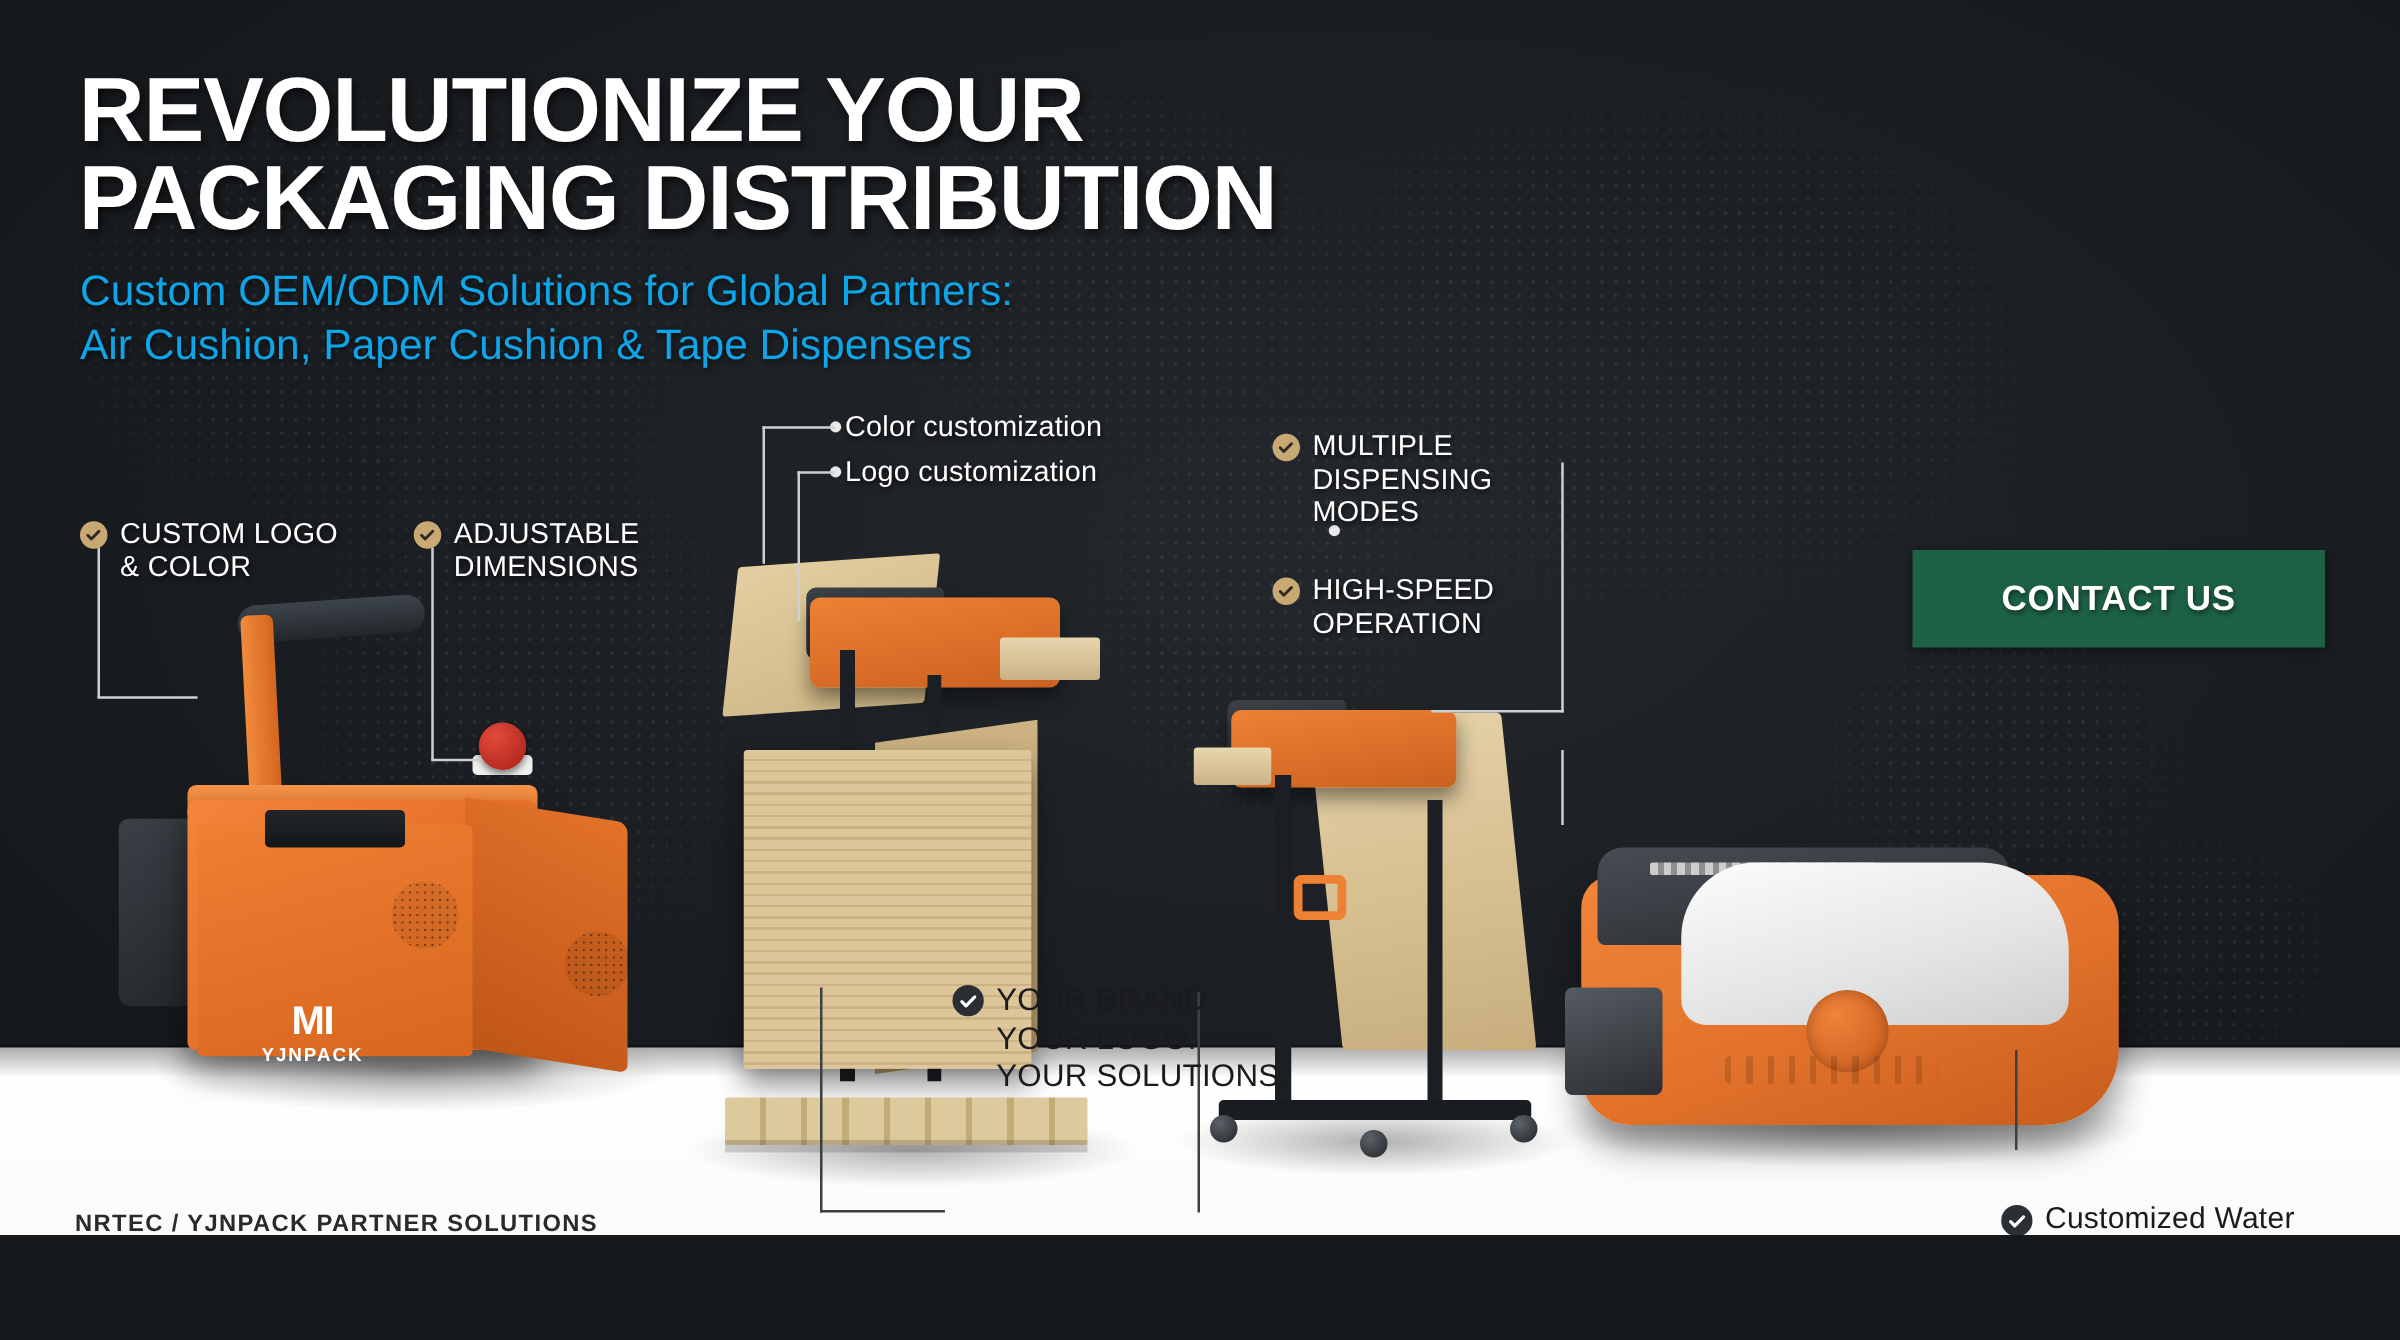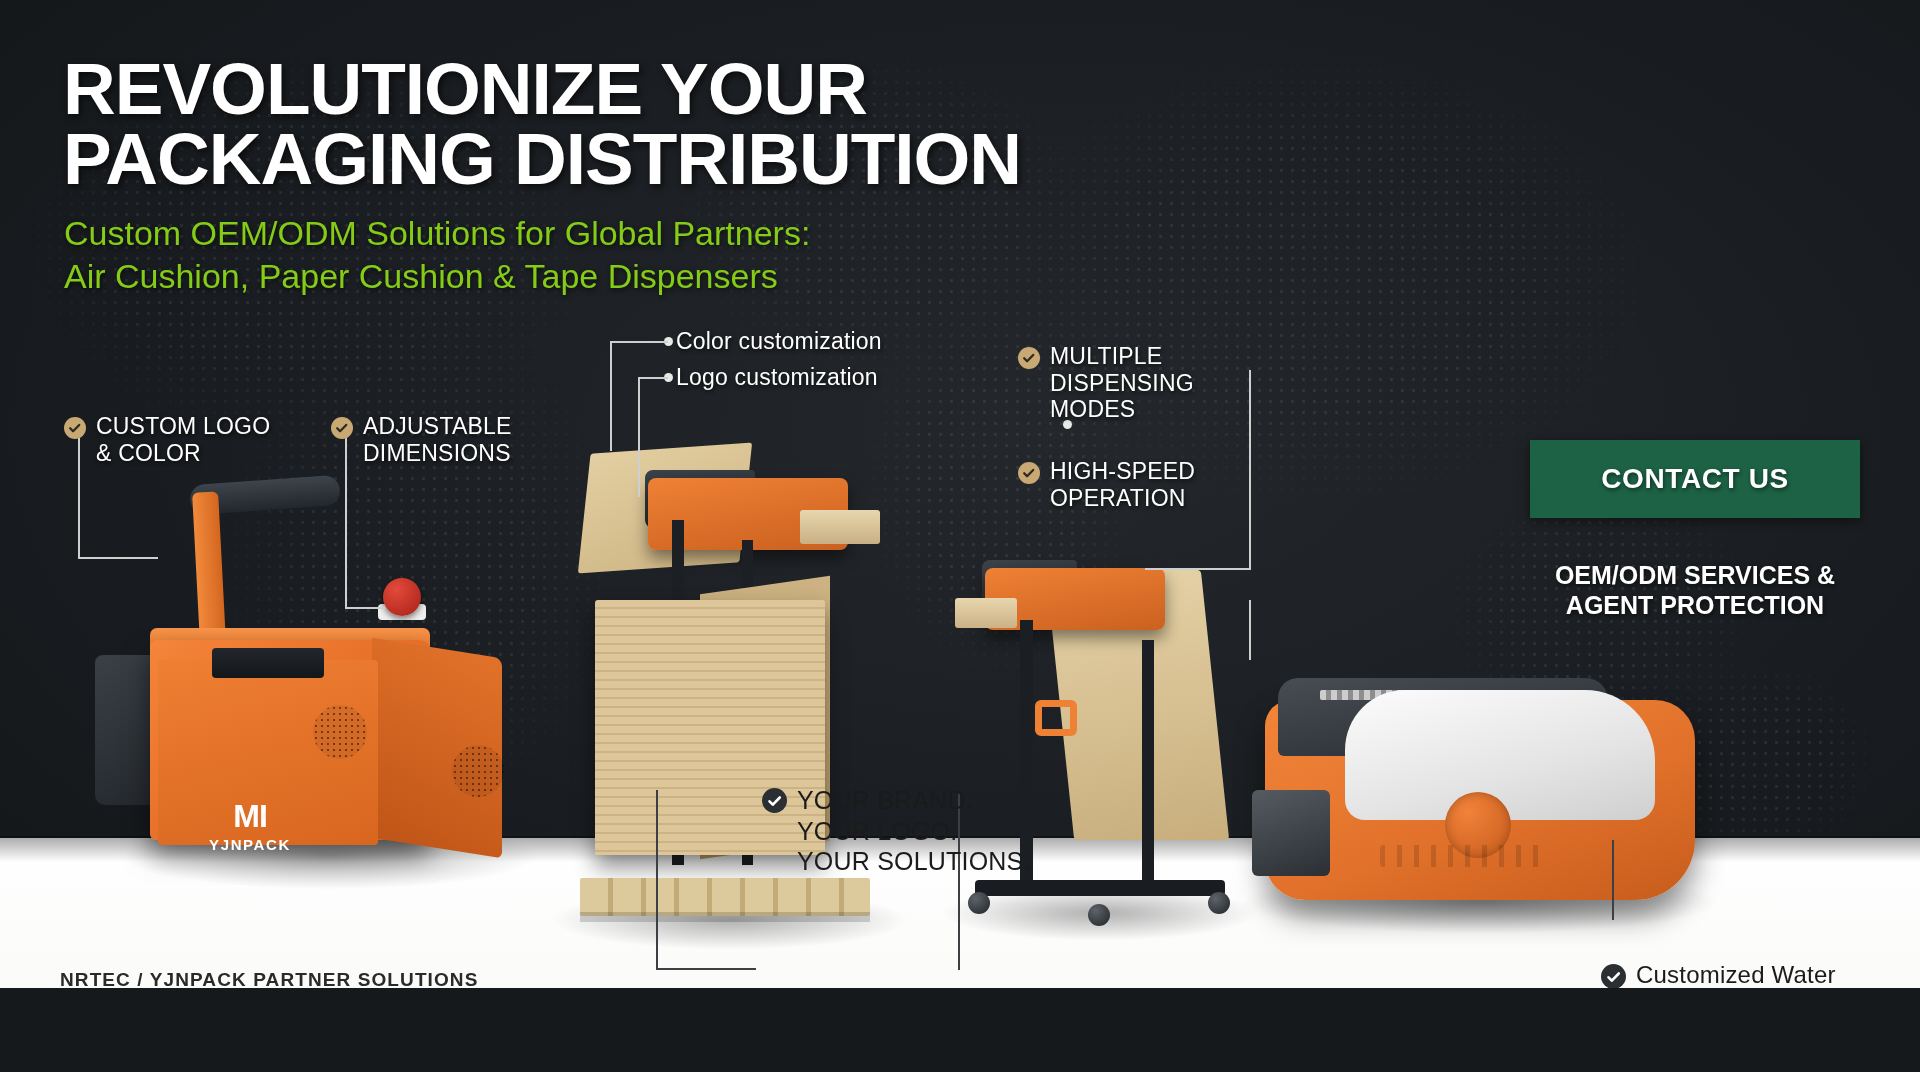--- a/index.html
+++ b/index.html
@@ -53,21 +53,21 @@
   
   .headline {
     position:absolute; left:63px; top:54px; width:1180px;
     color:#ffffff; font-weight:bold; font-size:73px; line-height:.96;
     letter-spacing:-1px;
     text-shadow:2px 3px 7px rgba(0,0,0,.65);
   }
   .headline .l2 { display:block; }
   .subhead {
     position:absolute; left:64px; top:212px; width:1000px;
-    color:#84cc16; font-size:34px; line-height:1.27; font-weight:400;
+    color:#0ea5e9; font-size:34px; line-height:1.27; font-weight:400;
     text-shadow:1px 2px 5px rgba(0,0,0,.6);
   }
 
   
   .co { position:absolute; display:flex; align-items:flex-start; gap:10px; }
   .badge-gold {
     width:22px; height:22px; border-radius:50%;
     background:#c8a873; flex:0 0 22px; margin-top:4px;
     display:flex; align-items:center; justify-content:center;
   }
@@ -489,19 +489,17 @@
         </svg>
     </span>
     <span class="co-label dark-txt reg" style="line-height:1.2;">Customized Water
 Activated Tape
 Dispenser</span>
   </div>
 
   <button class="cta">
     <span>CONTACT US</span>
   </button>
-  <div class="cta-sub">OEM/ODM SERVICES &amp;
-AGENT PROTECTION</div>
 
   <div class="footer">NRTEC / YJNPACK PARTNER SOLUTIONS</div>
   <div class="footer-rule"></div>
 
 </div>
 
 </body></html>

